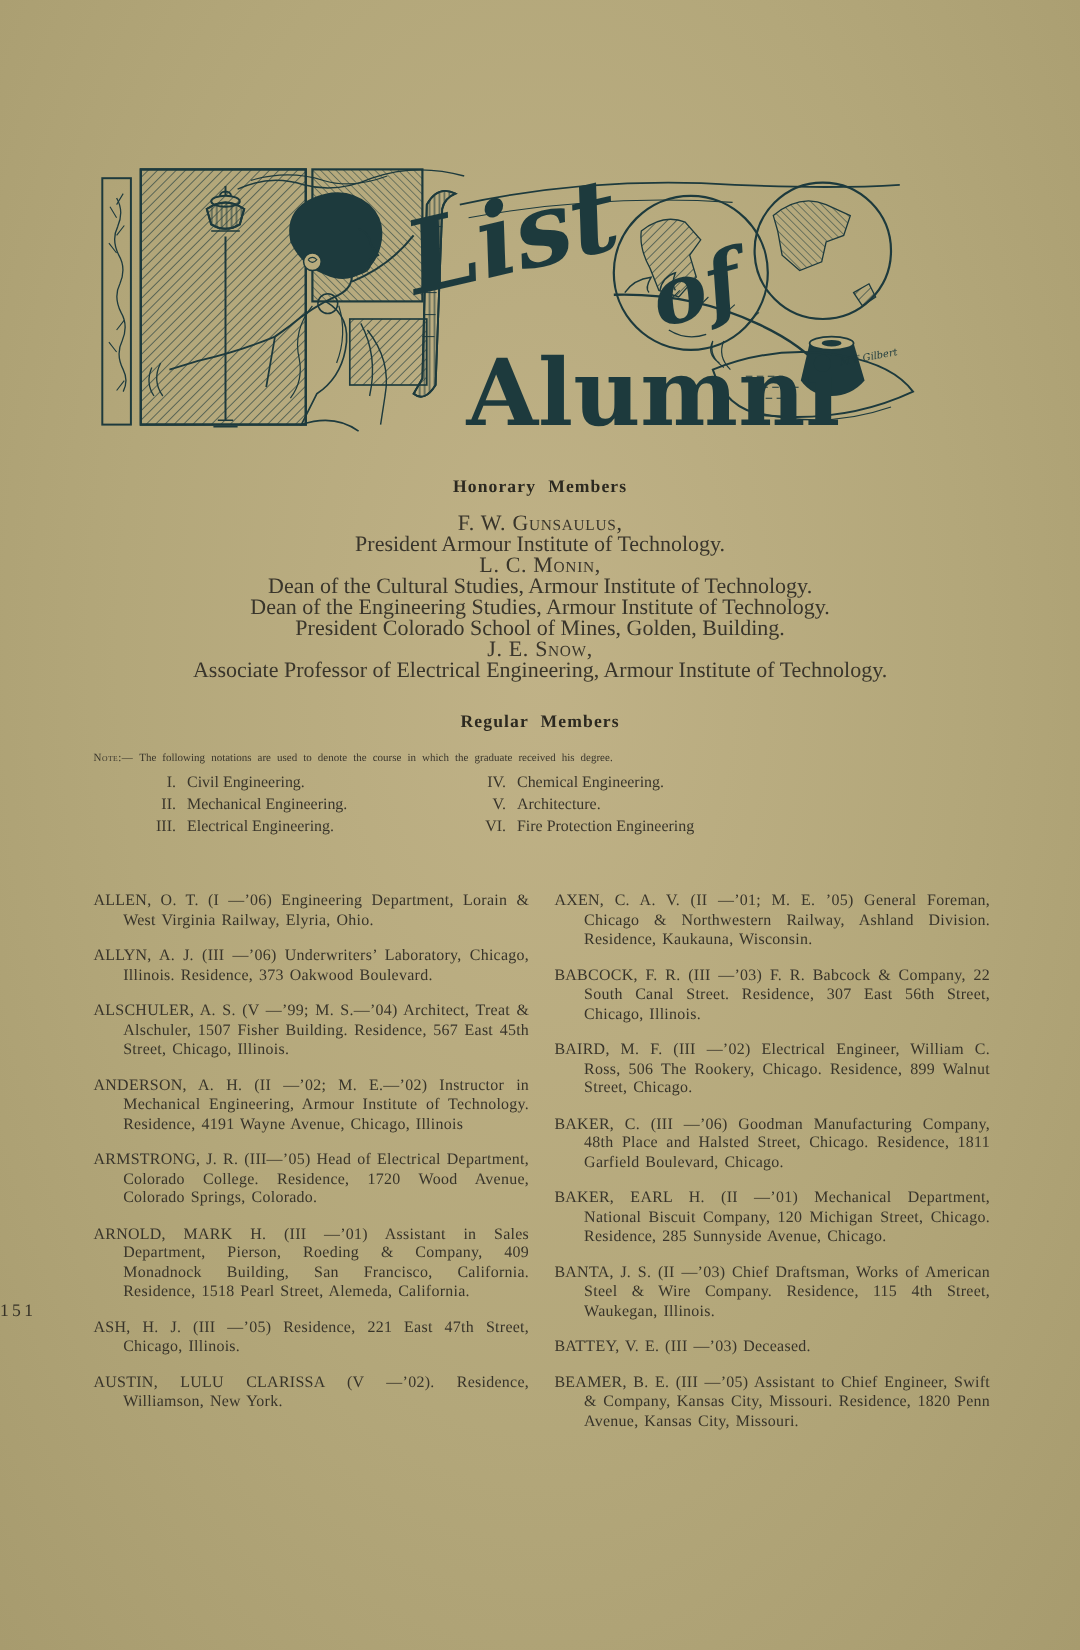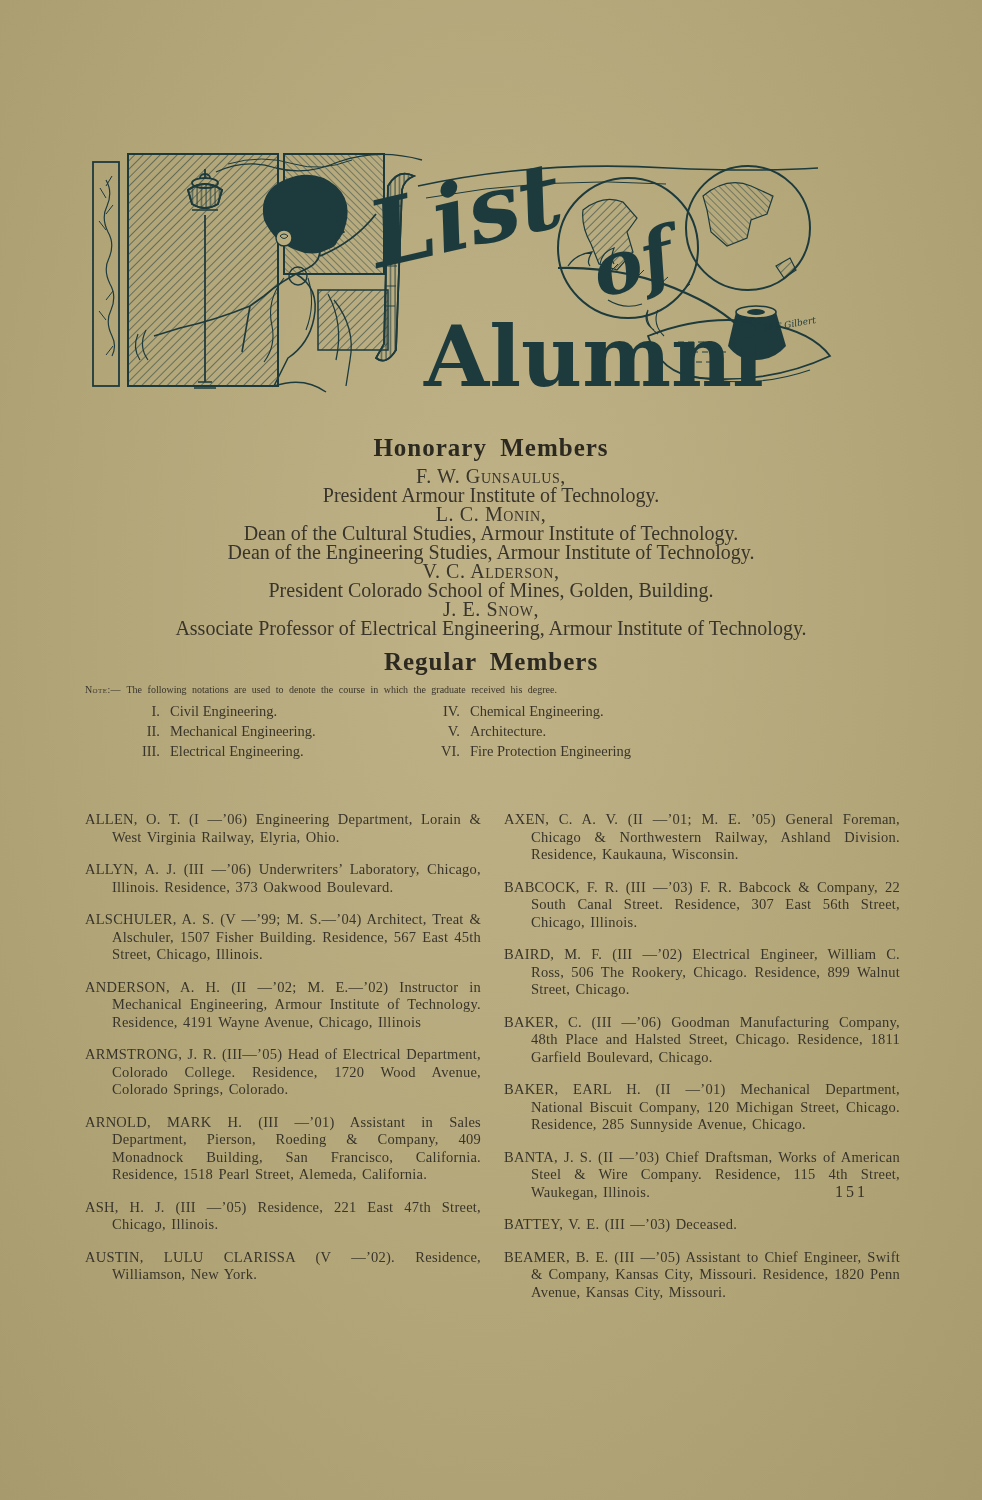--- a/index.html
+++ b/index.html
@@ -13,21 +13,21 @@
     position:relative;width:982px;height:1500px;overflow:hidden;
     background:radial-gradient(ellipse at 50% 40%, #c0b287 0%, #b3a77a 55%, #a79b6e 100%);
   }
   
   .header-art{position:absolute;left:88px;top:150px;width:744px;height:282px;}
   .header-art svg{display:block;width:100%;height:100%;}
   .script-word{font-style:italic;font-weight:bold;}
   
   .section-heading{
     position:absolute;left:0;width:982px;text-align:center;
-    font-size:25px;font-weight:bold;letter-spacing:1px;color:#2c2920;
+    font-size:16px;font-weight:bold;letter-spacing:1px;color:#2c2920;
     word-spacing:6px;margin:0;
   }
   .honorary-heading{top:434px;}
   .regular-heading{top:648px;}
   
   .honorary-list{position:absolute;top:467px;left:0;width:982px;text-align:center;}
   .honorary-line{font-size:20px;line-height:19px;margin:0;color:#39352b;}
   .member-name{font-variant:small-caps;letter-spacing:0.6px;}
   
   .note-line{
@@ -47,21 +47,21 @@
   
   .entries{position:absolute;top:811px;left:85px;width:815px;display:flex;gap:23px;}
   .entry-col{width:396px;}
   .entry{
     font-size:14.5px;line-height:17.5px;margin:0 0 15px 0;
     padding-left:27px;text-indent:-27px;text-align:justify;
     letter-spacing:0.25px;word-spacing:1.5px;color:#38342a;
   }
   
   .page-number{
-    position:absolute;top:1183px;left:0;width:868px;text-align:right;
+    position:absolute;top:1183px;left:0;width:868px;text-align:left;
     font-size:16px;letter-spacing:3px;color:#353126;
   }
 </style>
 </head>
 <body>
 
 <div class="page">
 
   <div class="header-art">
     <svg viewBox="0 0 744 282" xmlns="http://www.w3.org/2000/svg">
@@ -166,21 +166,20 @@
   </div>
 
   <h2 class="section-heading honorary-heading">Honorary Members</h2>
 
   <div class="honorary-list">
     <p class="honorary-line member-name">F. W. Gunsaulus,</p>
     <p class="honorary-line">President Armour Institute of Technology.</p>
     <p class="honorary-line member-name">L. C. Monin,</p>
     <p class="honorary-line">Dean of the Cultural Studies, Armour Institute of Technology.</p>
     <p class="honorary-line">Dean of the Engineering Studies, Armour Institute of Technology.</p>
-    <p class="honorary-line member-name">V. C. Alderson,</p>
     <p class="honorary-line">President Colorado School of Mines, Golden, Building.</p>
     <p class="honorary-line member-name">J. E. Snow,</p>
     <p class="honorary-line">Associate Professor of Electrical Engineering, Armour Institute of Technology.</p>
   </div>
 
   <h2 class="section-heading regular-heading">Regular Members</h2>
 
   <p class="note-line"><span class="note-label">Note:—</span>&nbsp;<span>The following notations are used to denote the course in which the graduate received his degree.</span></p>
 
   <div class="notations">

